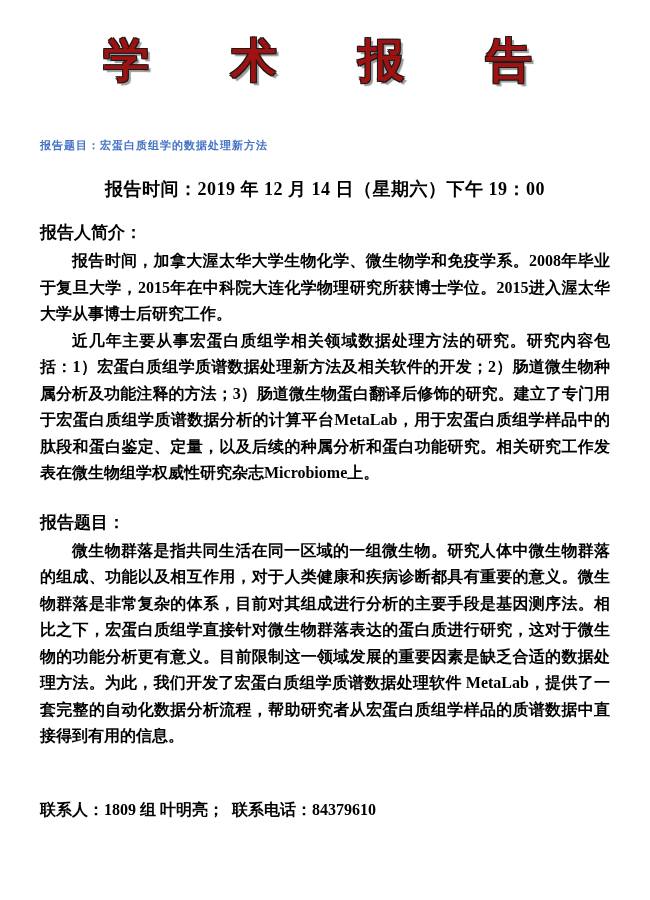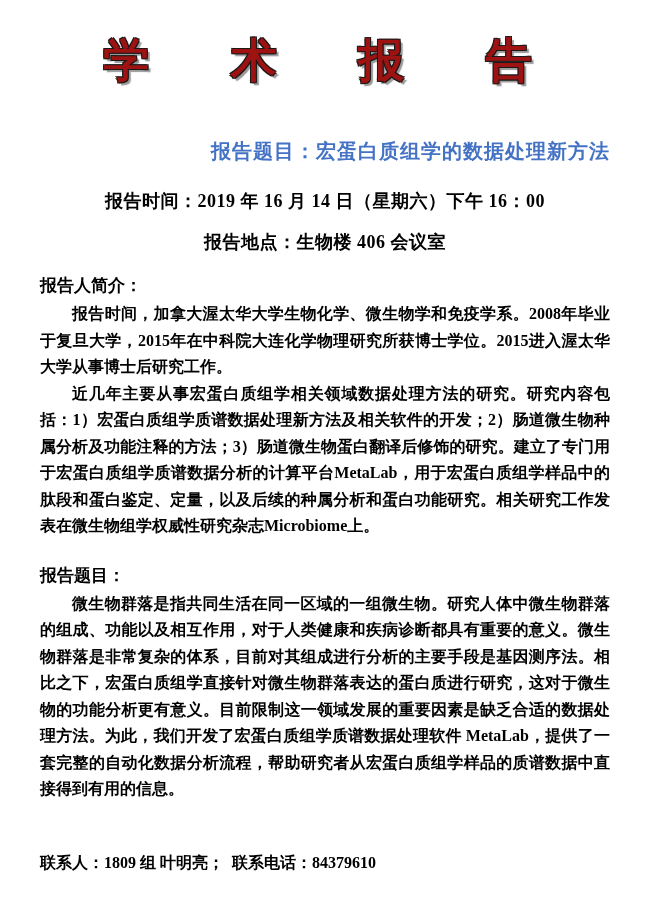--- a/index.html
+++ b/index.html
@@ -28,24 +28,24 @@
     margin-top: 8px;
     margin-bottom: 46px;
     text-shadow:
       -1px -1px 0 #1a1a1a,
        1px -1px 0 #1a1a1a,
       -1px  1px 0 #1a1a1a,
        1px  1px 0 #1a1a1a,
        3px  3px 1px #9a9a9a;
   }
   .topic-line {
-    text-align: right;
+    text-align: left;
     color: #4472C4;
     font-weight: bold;
-    font-size: 20px;
+    font-size: 11px;
     margin-bottom: 24px;
     letter-spacing: 1px;
   }
   .meta-line {
     text-align: center;
     font-weight: bold;
     font-size: 18px;
     margin-bottom: 17px;
     letter-spacing: 0.5px;
   }
@@ -75,23 +75,22 @@
 </style>
 </head>
 <body>
 
 <div class="page">
 
   <div class="main-title">学 术 报 告</div>
 
   <div class="topic-line">报告题目：宏蛋白质组学的数据处理新方法</div>
 
-  <div class="meta-line">报告时间：2019 年 16 月 14 日（星期六）下午 16：00</div>
+  <div class="meta-line">报告时间：2019 年 12 月 14 日（星期六）下午 19：00</div>
 
-  <div class="meta-line">报告地点：生物楼 406 会议室</div>
 
 
   <div class="bio-section">
     <div class="section-heading">报告人简介：</div>
     <p class="body-para">报告时间，加拿大渥太华大学生物化学、微生物学和免疫学系。2008年毕业于复旦大学，2015年在中科院大连化学物理研究所获博士学位。2015进入渥太华大学从事博士后研究工作。</p>
     <p class="body-para">近几年主要从事宏蛋白质组学相关领域数据处理方法的研究。研究内容包括：1）宏蛋白质组学质谱数据处理新方法及相关软件的开发；2）肠道微生物种属分析及功能注释的方法；3）肠道微生物蛋白翻译后修饰的研究。建立了专门用于宏蛋白质组学质谱数据分析的计算平台MetaLab，用于宏蛋白质组学样品中的肽段和蛋白鉴定、定量，以及后续的种属分析和蛋白功能研究。相关研究工作发表在微生物组学权威性研究杂志Microbiome上。</p>
   </div>
 
   <div class="abstract-section">
     <div class="section-heading">报告题目：</div>

